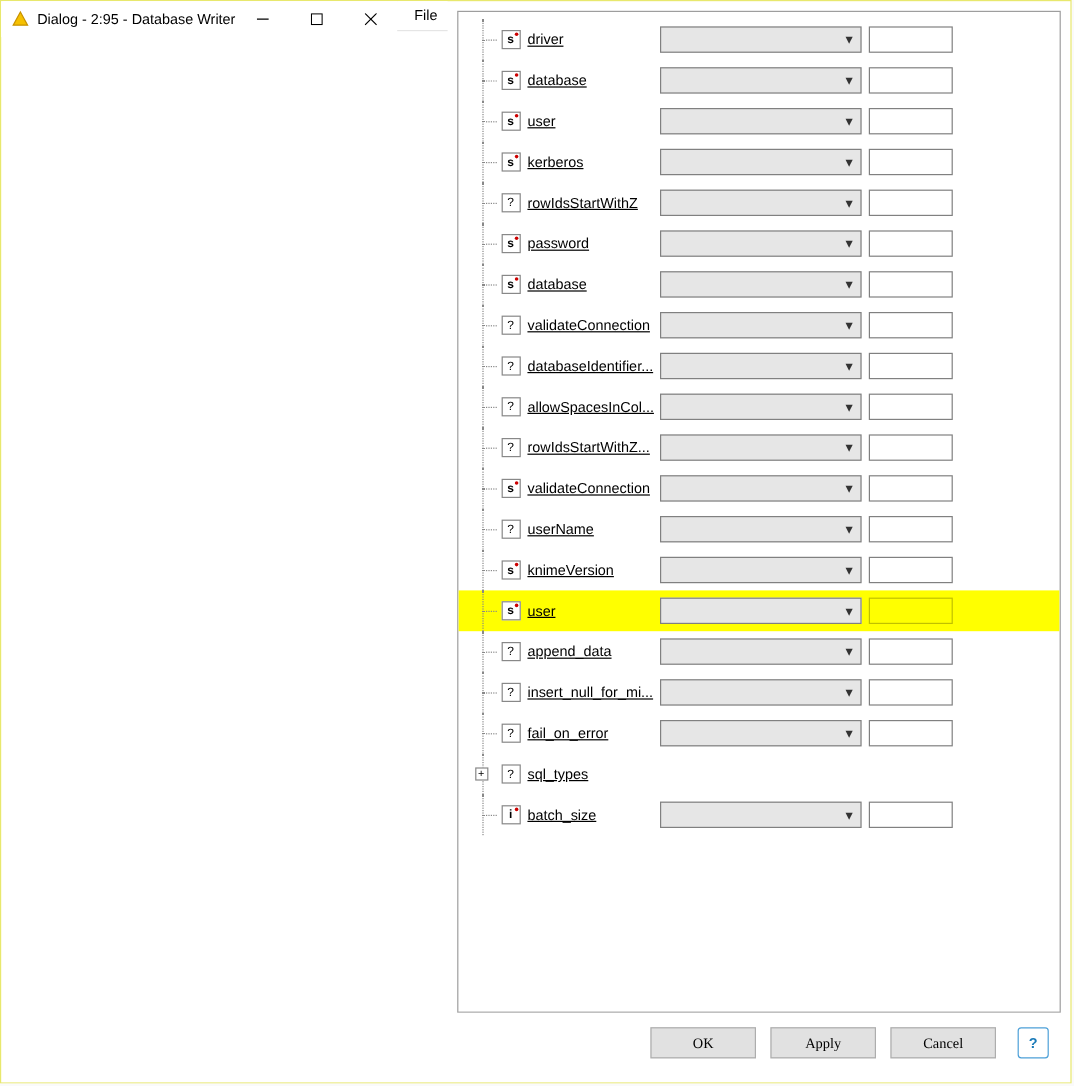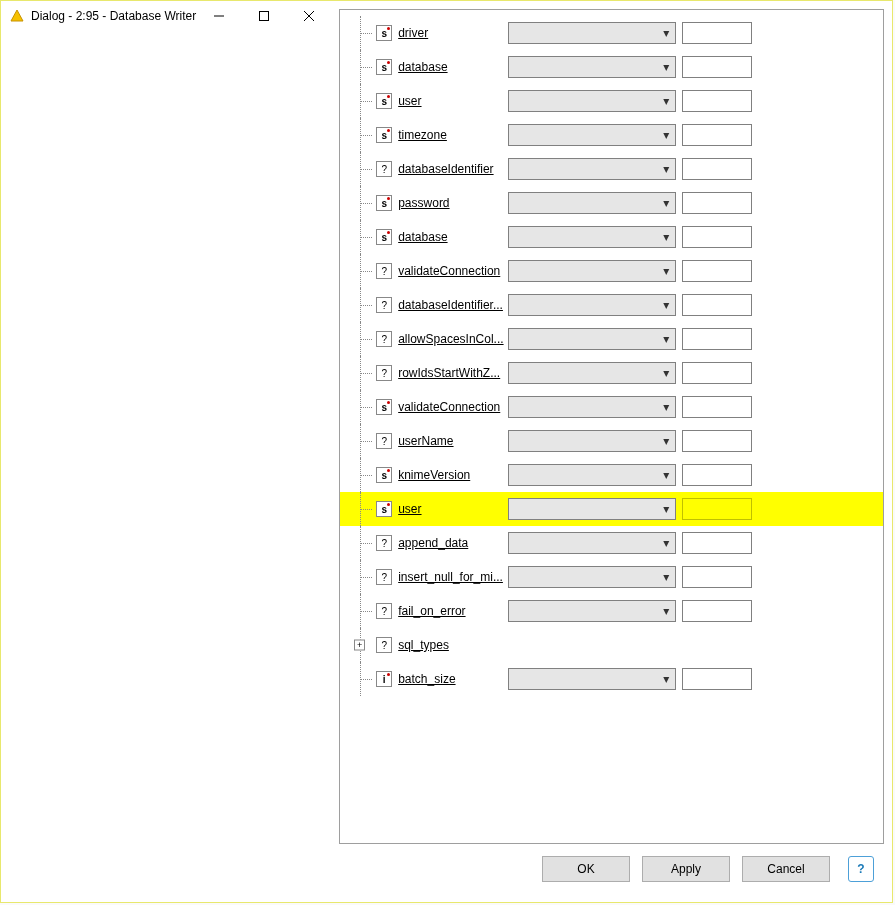--- a/index.html
+++ b/index.html
@@ -220,20 +220,21 @@
   .button-bar .spacer { flex:1 1 auto; }
   .btn {
     min-width: 86px;
     height: 24px;
     border: 1px solid #adadad;
     background: #e1e1e1;
     display: flex;
     align-items: center;
     justify-content: center;
     font-size: 12px;
+    font-family: Liberation Serif, serif;
   }
   .help-btn {
     width: 24px; height: 24px;
     border: 1px solid #4da0d8;
     border-radius: 3px;
     display:flex;align-items:center;justify-content:center;
     color:#1a7ab8;
     font-weight:bold;
     margin-left:6px;
   }
@@ -262,20 +263,23 @@
         </svg>
     </div>
     <div class="win-btn">
       <svg width="10" height="10">
           <line x1="0" y1="0" x2="10" y2="10" stroke="#000" stroke-width="1"></line>
           <line x1="10" y1="0" x2="0" y2="10" stroke="#000" stroke-width="1"></line>
         </svg>
     </div>
   </div>
 
+  <div class="menubar">
+    <div class="menu-item">File</div>
+  </div>
 
 
   <div class="content-wrap">
     <div class="content" id="tree">
         <div class="row">
           <div class="tree-indent">
             <div class="elbow"></div>
           </div>
           <div class="type-icon">s<span class="dot"></span></div>
           <div class="label">driver</div>
@@ -304,32 +308,32 @@
           <div class="combo">
             <span class="arrow">▾</span>
           </div>
           <div class="textbox"></div>
         </div>
         <div class="row">
           <div class="tree-indent">
             <div class="elbow"></div>
           </div>
           <div class="type-icon">s<span class="dot"></span></div>
-          <div class="label">timezone</div>
-          <div class="combo">
-            <span class="arrow">▾</span>
-          </div>
-          <div class="textbox"></div>
-        </div>
-        <div class="row">
-          <div class="tree-indent">
-            <div class="elbow"></div>
-          </div>
-          <div class="type-icon type-q">?</div>
-          <div class="label">databaseIdentifier</div>
+          <div class="label">kerberos</div>
+          <div class="combo">
+            <span class="arrow">▾</span>
+          </div>
+          <div class="textbox"></div>
+        </div>
+        <div class="row">
+          <div class="tree-indent">
+            <div class="elbow"></div>
+          </div>
+          <div class="type-icon type-q">?</div>
+          <div class="label">rowIdsStartWithZ</div>
           <div class="combo">
             <span class="arrow">▾</span>
           </div>
           <div class="textbox"></div>
         </div>
         <div class="row">
           <div class="tree-indent">
             <div class="elbow"></div>
           </div>
           <div class="type-icon">s<span class="dot"></span></div>

